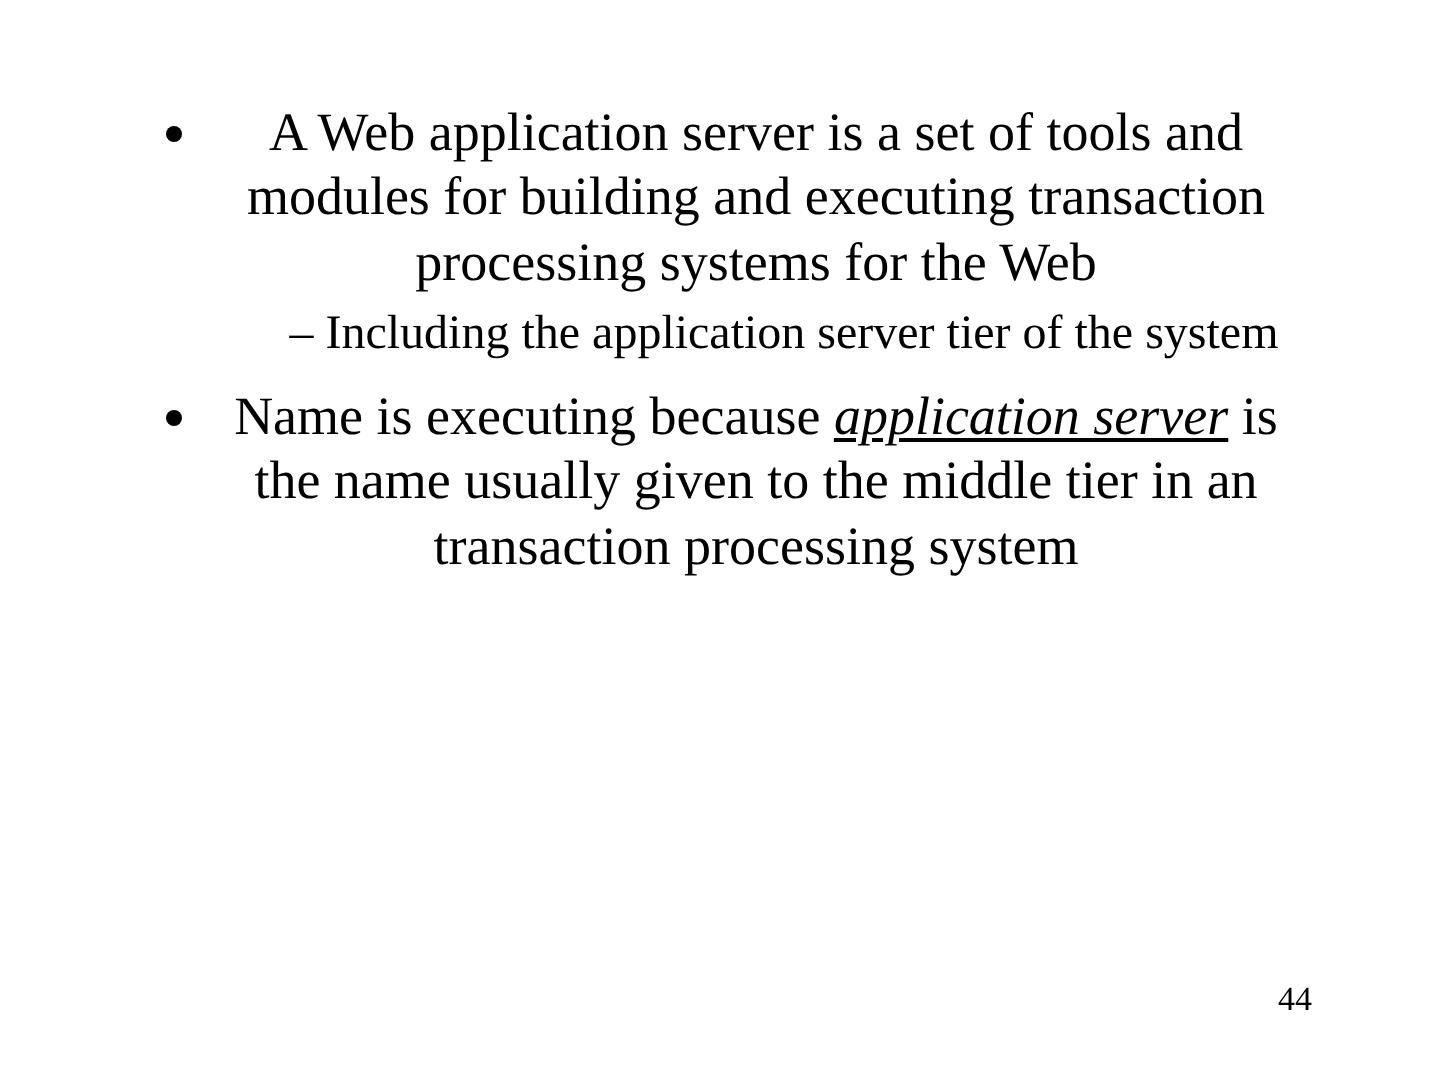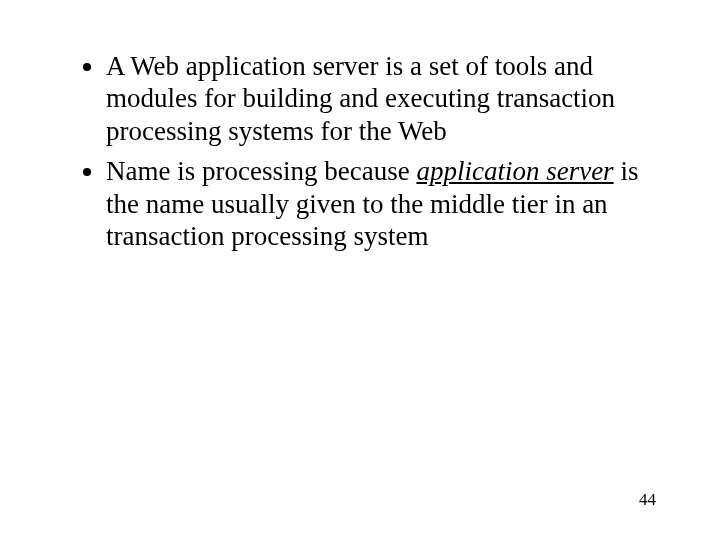--- a/index.html
+++ b/index.html
@@ -23,20 +23,21 @@
     font-weight: bold;
     text-align: center;
     margin: 10px 0 24px 0;
   }
   ul.top {
     list-style: disc;
     margin: 0;
     padding-left: 36px;
     font-size: 27px;
     line-height: 1.2;
+    text-align: center;
   }
   ul.top > li {
     margin-bottom: 8px;
   }
   ul.sub {
     list-style: none;
     margin: 6px 0 10px 0;
     padding-left: 28px;
     font-size: 24px;
   }
@@ -56,20 +57,23 @@
 </style>
 </head>
 <body>
 
 <div class="slide">
 
 
   <ul class="top">
     <li>
       <span>A Web application server is a set of tools and modules for building and executing transaction processing systems for the Web</span>
+      <ul class="sub">
+        <li><span>Including the application server tier of the system</span></li>
+      </ul>
     </li>
     <li>
-      <span>Name is processing because </span><span class="italic">application server</span><span> is the name usually given to the middle tier in an transaction processing system</span>
+      <span>Name is executing because </span><span class="italic">application server</span><span> is the name usually given to the middle tier in an transaction processing system</span>
     </li>
   </ul>
 
   <div class="pagenum">44</div>
 </div>
 
 </body></html>

